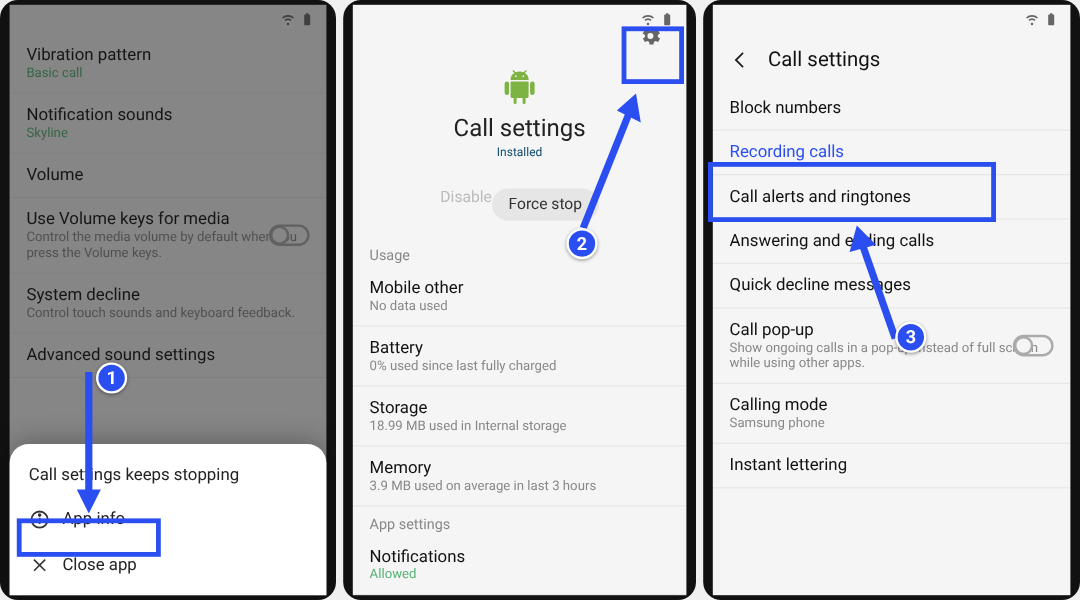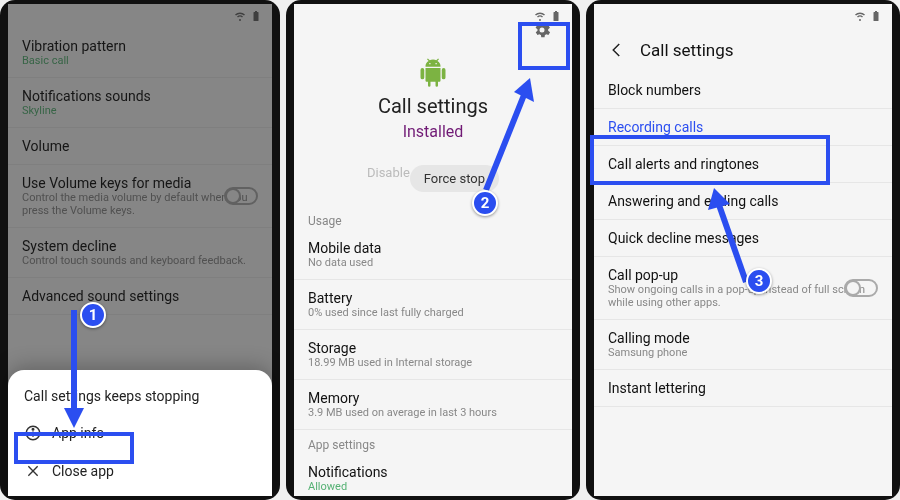--- a/index.html
+++ b/index.html
@@ -20,21 +20,21 @@
   .toggle:after{content:"";width:12px;height:12px;border-radius:50%;border:2px solid #aaa;position:absolute;top:-1px;left:-1px;background:#f5f5f5}
   
   .dialog{position:absolute;left:8px;right:8px;bottom:4px;background:#fff;border-radius:16px 16px 0 0;padding:12px 0 6px;box-shadow:0 -4px 20px rgba(0,0,0,.25)}
   .dlg-head{font-size:14px;padding:6px 16px 10px;color:#222}
   .dlg-item{display:flex;align-items:center;gap:10px;padding:10px 16px;font-size:14px;color:#222}
   .dlg-item .ico{width:18px;height:18px;display:flex;align-items:center;justify-content:center}
   
   .app-head{text-align:center;padding:30px 10px 10px;position:relative}
   .android-ico{width:30px;height:30px;margin:0 auto 6px;display:block}
   .app-name{font-size:20px;color:#222}
-  .app-inst{font-size:16px;color:#701a75;margin-top:4px}
+  .app-inst{font-size:10px;color:#0c4a6e;margin-top:4px}
   .btnrow{display:flex;justify-content:center;padding:14px 10px 14px}
   .btnrow span{font-size:13px}
   .btn-dis{color:#bbb}
   .btn-force{color:#333;background:#e6e6e6;padding:6px 14px;border-radius:16px}
   .section-label{font-size:12px;color:#888;padding:8px 14px 2px}
   .gear-wrap{position:absolute;top:6px;right:10px;width:40px;height:40px;display:flex;align-items:center;justify-content:center}
   
   .hdr{display:flex;align-items:center;gap:14px;padding:12px 14px}
   .hdr-title{font-size:17px;color:#111}
   .back{width:18px;height:18px}
@@ -60,21 +60,21 @@
       <svg viewBox="0 0 24 24">
           <path d="M16 4h-2V2h-4v2H8a1 1 0 00-1 1v16a1 1 0 001 1h8a1 1 0 001-1V5a1 1 0 00-1-1z"></path>
         </svg>
     </div>
     <div id="p1-list">
         <div class="row" style="position: relative;">
           <div class="title">Vibration pattern</div>
           <div class="sub">Basic call</div>
         </div>
         <div class="row" style="position: relative;">
-          <div class="title">Notifications sounds</div>
+          <div class="title">Notification sounds</div>
           <div class="sub">Skyline</div>
         </div>
         <div class="row" style="position: relative;">
           <div class="title">Volume</div>
         </div>
         <div class="row" style="position: relative;">
           <div class="title">Use Volume keys for media</div>
           <div class="sub-gray">Control the media volume by default when you press the Volume keys.</div>
           <div class="toggle"></div>
         </div>
@@ -146,21 +146,21 @@
       <div class="app-name">Call settings</div>
       <div class="app-inst">Installed</div>
     </div>
     <div class="btnrow">
       <span class="btn-dis">Disable</span>
       <span class="btn-force">Force stop</span>
     </div>
     <div class="section-label">Usage</div>
     <div id="p2-usage">
         <div class="row">
-          <div class="title">Mobile data</div>
+          <div class="title">Mobile other</div>
           <div class="sub-gray">No data used</div>
         </div>
         <div class="row">
           <div class="title">Battery</div>
           <div class="sub-gray">0% used since last fully charged</div>
         </div>
         <div class="row">
           <div class="title">Storage</div>
           <div class="sub-gray">18.99 MB used in Internal storage</div>
         </div>

